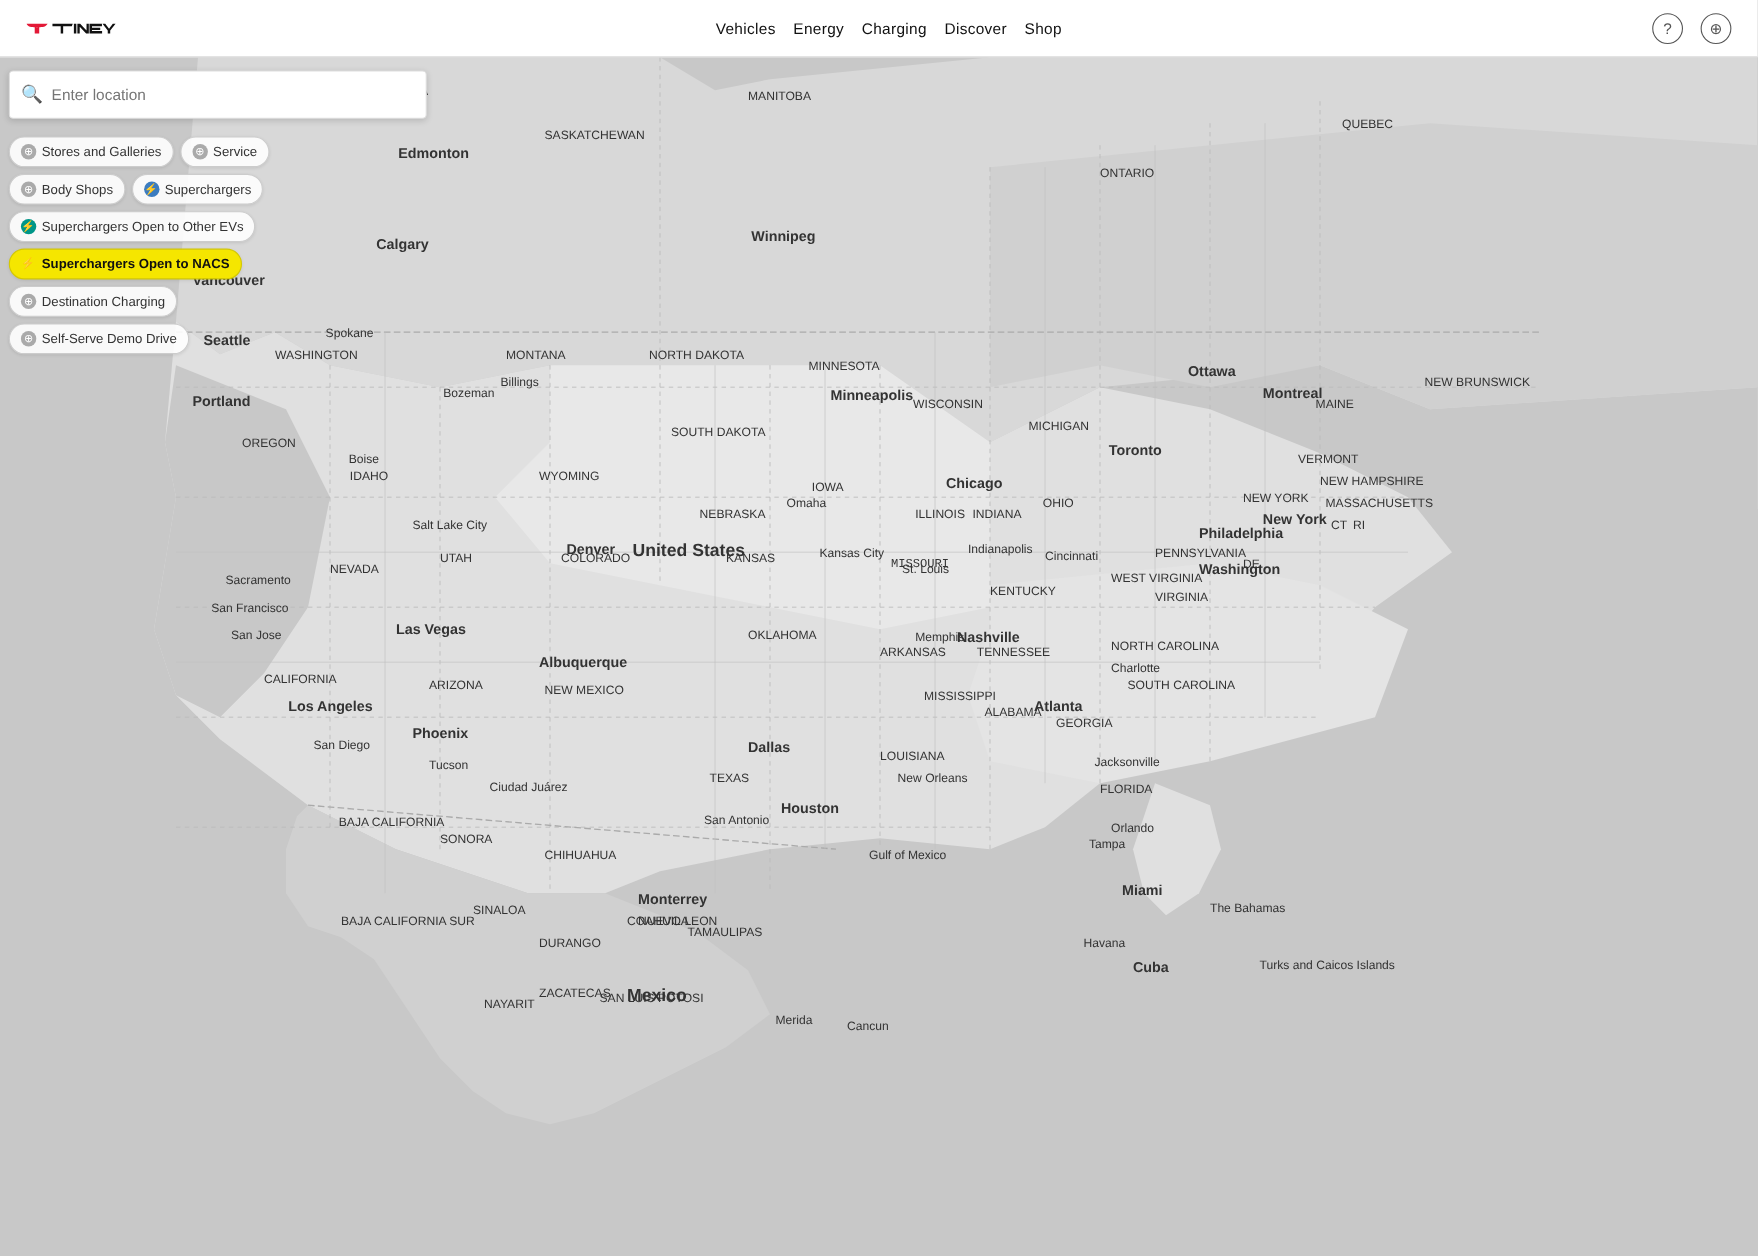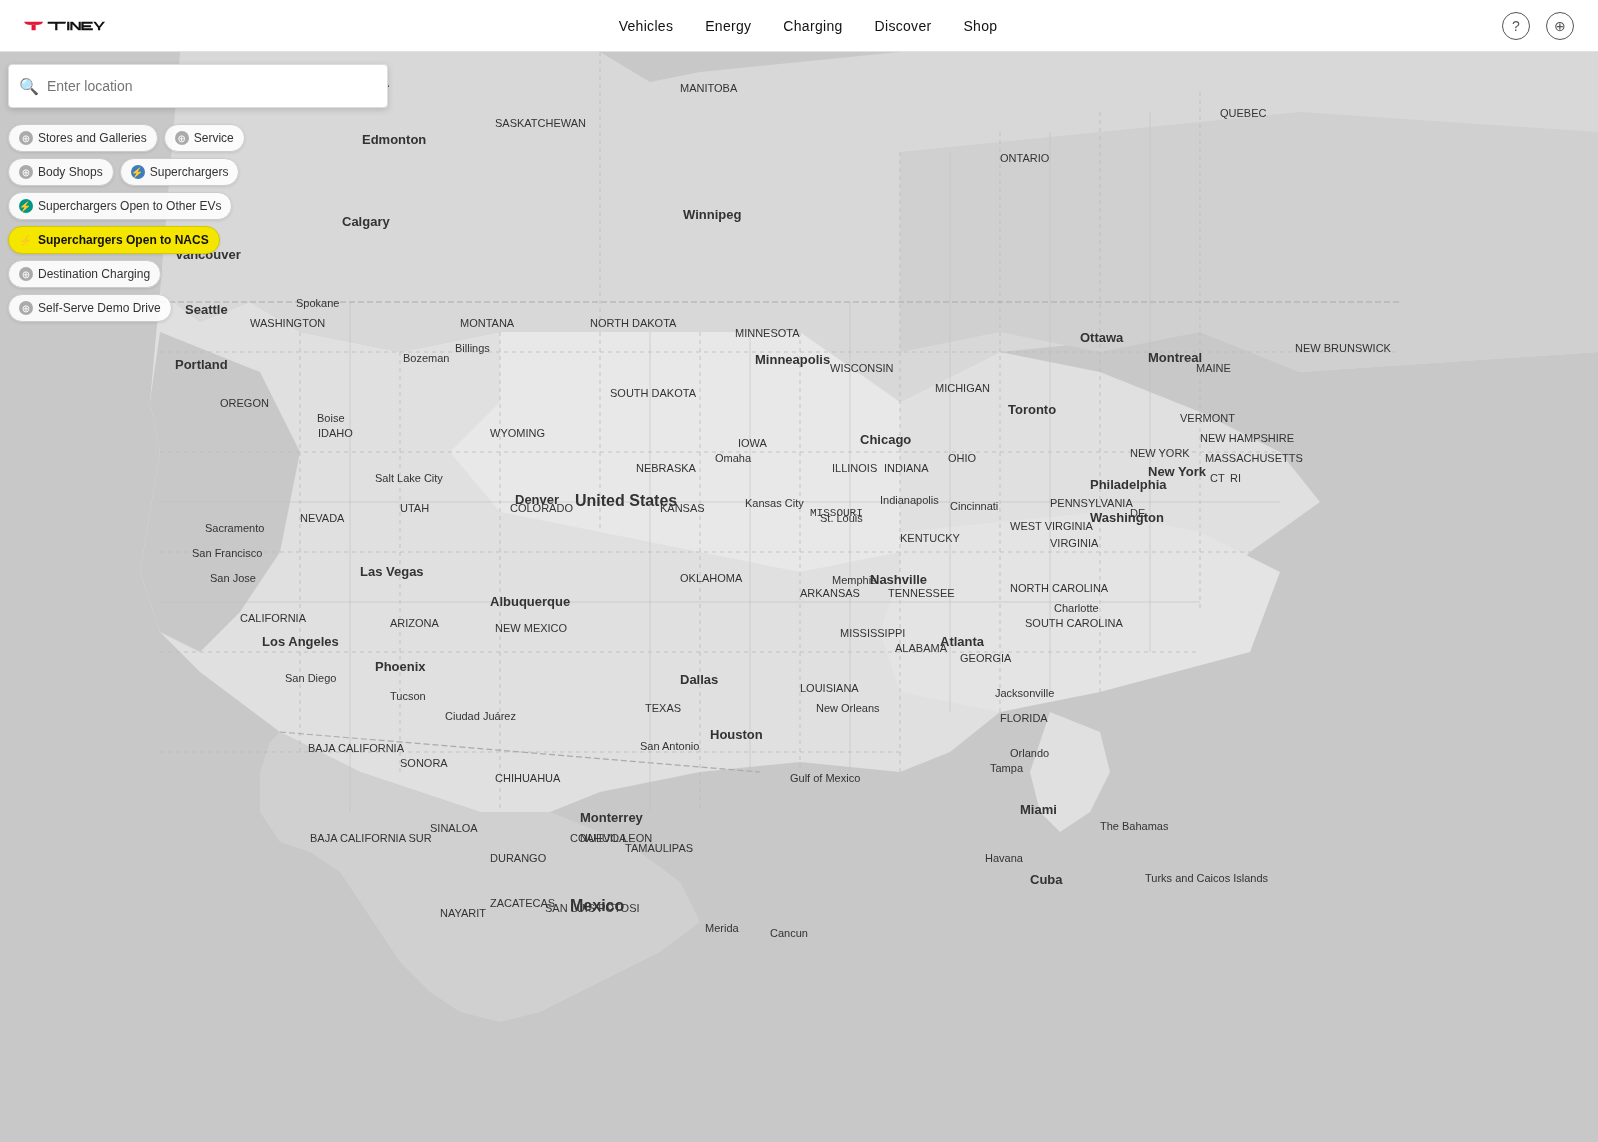--- a/index.html
+++ b/index.html
@@ -6,21 +6,21 @@
     body { font-family: 'Arial', sans-serif; width: 1598px; height: 1142px; overflow: hidden; position: relative; background: #c8c8c8; }
 
     
     #navbar {
       position: absolute; top: 0; left: 0; right: 0; height: 52px;
       background: #fff; display: flex; align-items: center; justify-content: space-between;
       padding: 0 24px; z-index: 100; border-bottom: 1px solid #e0e0e0;
     }
     #navbar .logo { display: flex; align-items: center; }
     #navbar .logo svg { width: 90px; height: 22px; }
-    #navbar .nav-links { display: flex; gap: 32px; }
+    #navbar .nav-links { display: flex; gap: 16px; }
     #navbar .nav-links a {
       text-decoration: none; color: #111; font-size: 14px; font-weight: 500;
       letter-spacing: 0.3px; cursor: pointer;
     }
     #navbar .nav-right { display: flex; gap: 16px; align-items: center; }
 
     
     #map-bg {
       position: absolute; top: 52px; left: 0; right: 0; bottom: 0;
       background: #d4d4d4;
@@ -238,21 +238,21 @@
       <div class="map-label map-label-sm" style="left: 390px; top: 565px;">ARIZONA</div>
       <div class="map-label map-label-sm" style="left: 495px; top: 570px;">NEW MEXICO</div>
       <div class="map-label map-label-md" style="left: 262px; top: 582px;">Los Angeles</div>
       <div class="map-label map-label-md" style="left: 490px; top: 542px;">Albuquerque</div>
       <div class="map-label map-label-sm" style="left: 680px; top: 520px;">OKLAHOMA</div>
       <div class="map-label map-label-sm" style="left: 800px; top: 535px;">ARKANSAS</div>
       <div class="map-label map-label-sm" style="left: 888px; top: 535px;">TENNESSEE</div>
       <div class="map-label map-label-md" style="left: 870px; top: 520px;">Nashville</div>
       <div class="map-label map-label-sm" style="left: 1010px; top: 530px;">NORTH CAROLINA</div>
       <div class="map-label map-label-sm" style="left: 1025px; top: 565px;">SOUTH CAROLINA</div>
-      <div class="map-label map-label-sm" style="left: 1010px; top: 550px; margin-left: 44px;">Charlotte</div>
+      <div class="map-label map-label-sm" style="left: 1010px; top: 550px;">Charlotte</div>
       <div class="map-label map-label-sm" style="left: 832px; top: 522px;">Memphis</div>
       <div class="map-label map-label-sm" style="left: 285px; top: 620px;">San Diego</div>
       <div class="map-label map-label-md" style="left: 375px; top: 607px;">Phoenix</div>
       <div class="map-label map-label-sm" style="left: 390px; top: 638px;">Tucson</div>
       <div class="map-label map-label-sm" style="left: 840px; top: 575px;">MISSISSIPPI</div>
       <div class="map-label map-label-sm" style="left: 895px; top: 590px;">ALABAMA</div>
       <div class="map-label map-label-sm" style="left: 960px; top: 600px;">GEORGIA</div>
       <div class="map-label map-label-md" style="left: 940px; top: 582px;">Atlanta</div>
       <div class="map-label map-label-sm" style="left: 800px; top: 630px;">LOUISIANA</div>
       <div class="map-label map-label-md" style="left: 680px; top: 620px;">Dallas</div>

